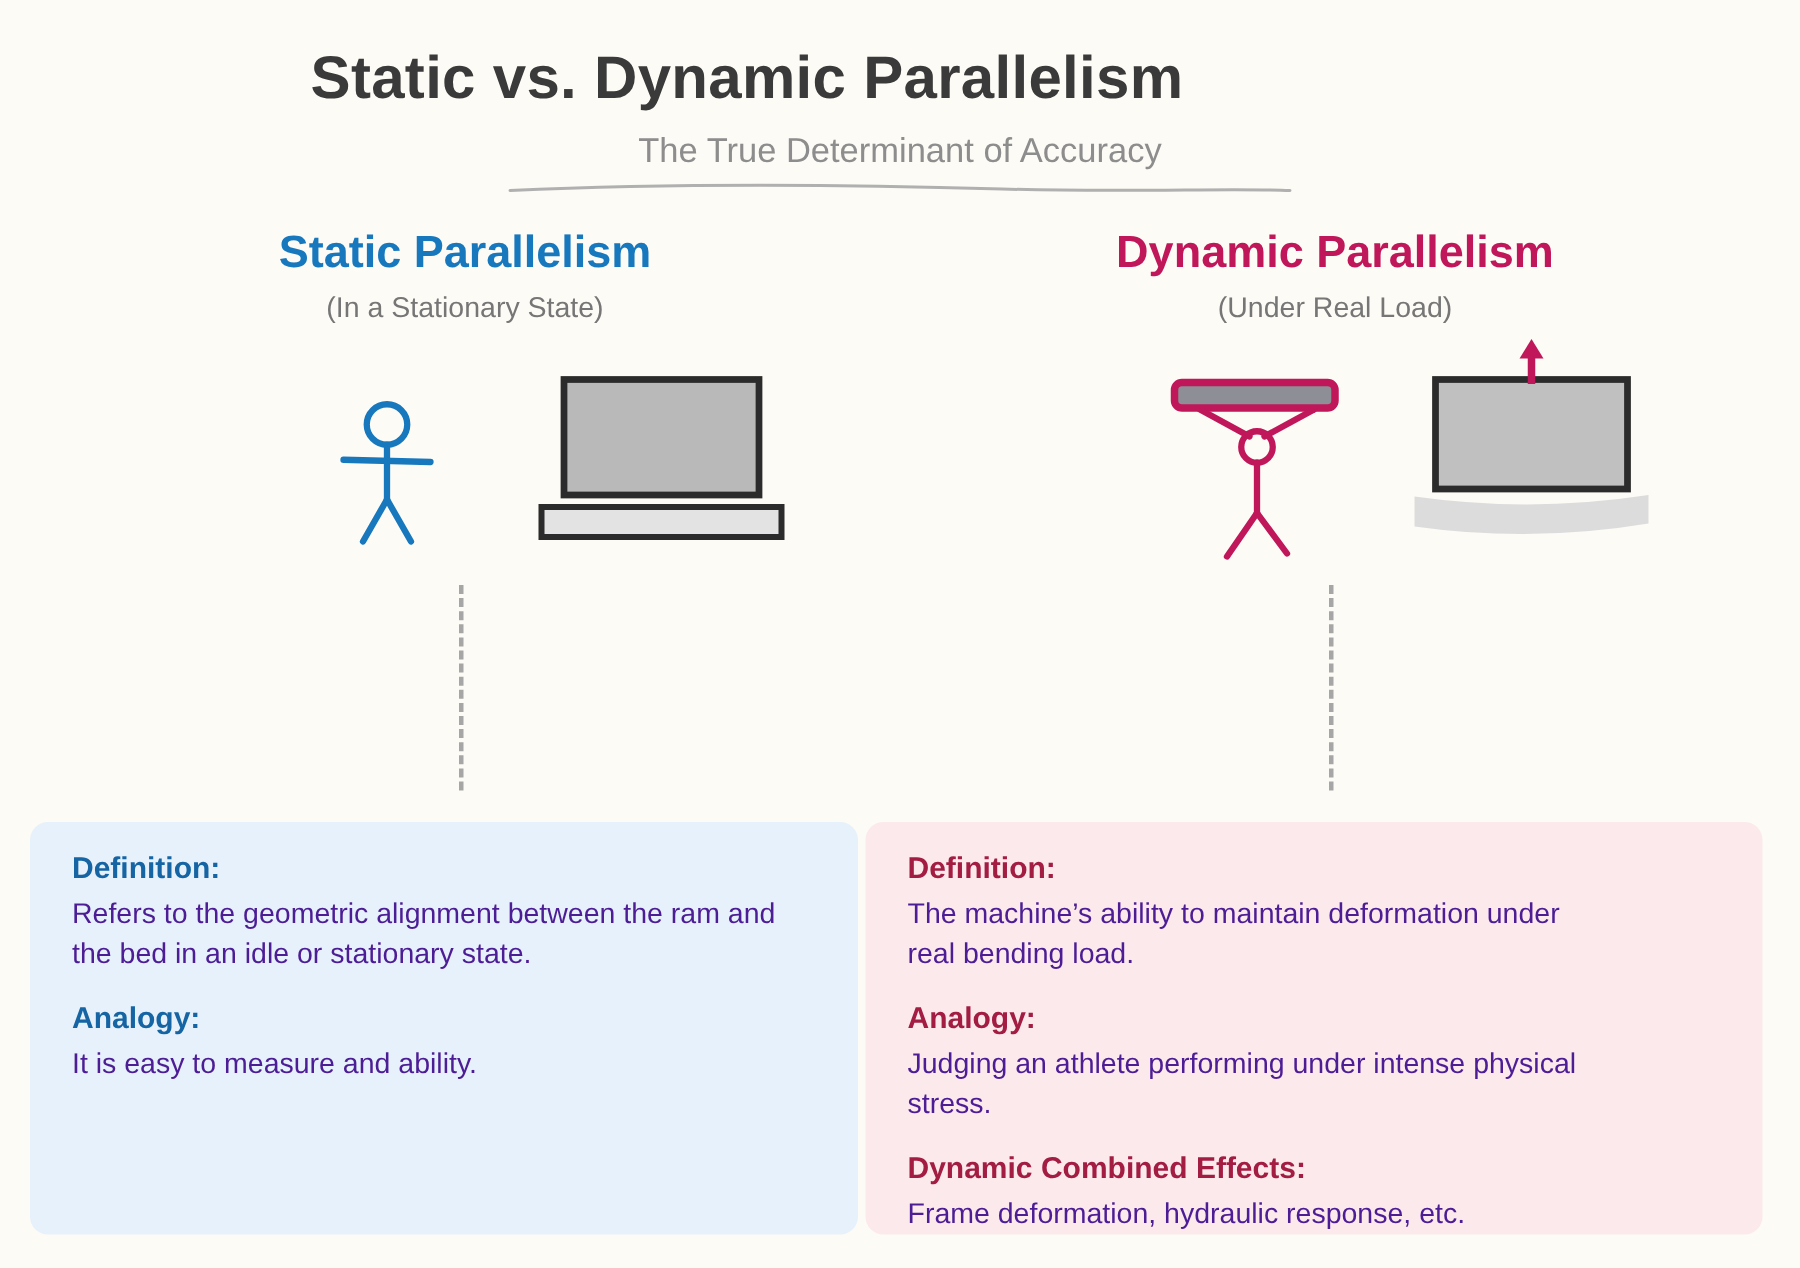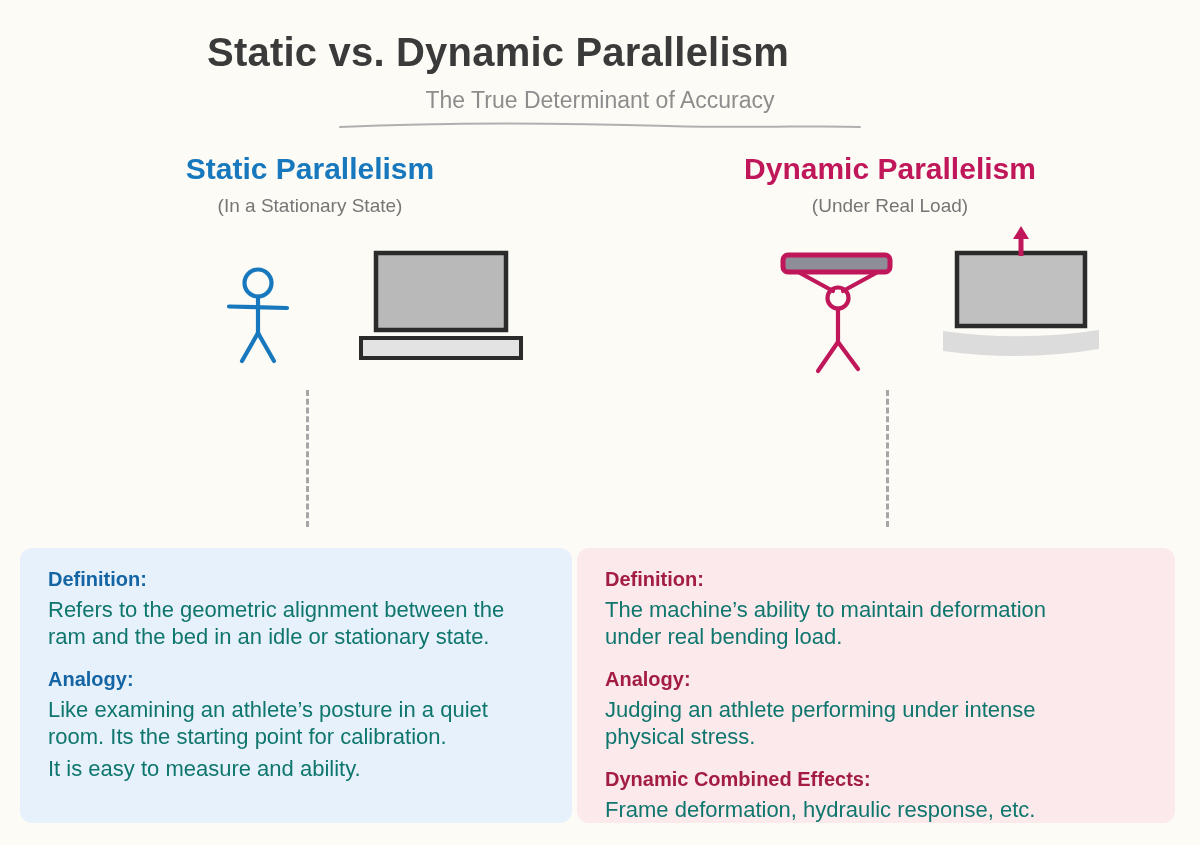--- a/index.html
+++ b/index.html
@@ -42,21 +42,21 @@
     position:absolute;top:548px;height:275px;border-radius:12px;
     box-sizing:border-box;padding:20px 28px 0 28px;
   }
   .card.static-card{left:20px;width:552px;background:#e7f1fb;}
   .card.dynamic-card{left:577px;width:598px;background:#fbe9ec;}
   .card h4{margin:18px 0 0 0;font-size:20px;font-weight:700;}
   .card .sec:first-child h4{margin-top:0;}
   .card.static-card h4{color:#1565a4;}
   .card.dynamic-card h4{color:#a31c42;}
   .card p{
-    margin:5px 0 0 0;font-size:22px;line-height:27px;color:#0f766e;
+    margin:5px 0 0 0;font-size:19px;line-height:27px;color:#4c1d95;
     max-width:470px;
   }
 </style>
 </head>
 <body>
 
 <div class="page">
 
   <h1 class="title">Static vs. Dynamic Parallelism</h1>
   <div class="subtitle">The True Determinant of Accuracy</div>
@@ -114,21 +114,20 @@
   <div class="dash left"></div>
   <div class="dash right"></div>
 
   <section class="card static-card">
     <div class="sec">
       <h4>Definition:</h4>
       <p>Refers to the geometric alignment between the ram and the bed in an idle or stationary state.</p>
     </div>
     <div class="sec">
       <h4>Analogy:</h4>
-      <p>Like examining an athlete’s posture in a quiet room. Its the starting point for calibration.</p>
     </div>
     <div class="sec">
       <p>It is easy to measure and ability.</p>
     </div>
   </section>
 
   <section class="card dynamic-card">
     <div class="sec">
       <h4>Definition:</h4>
       <p>The machine’s ability to maintain deformation under real bending load.</p>

